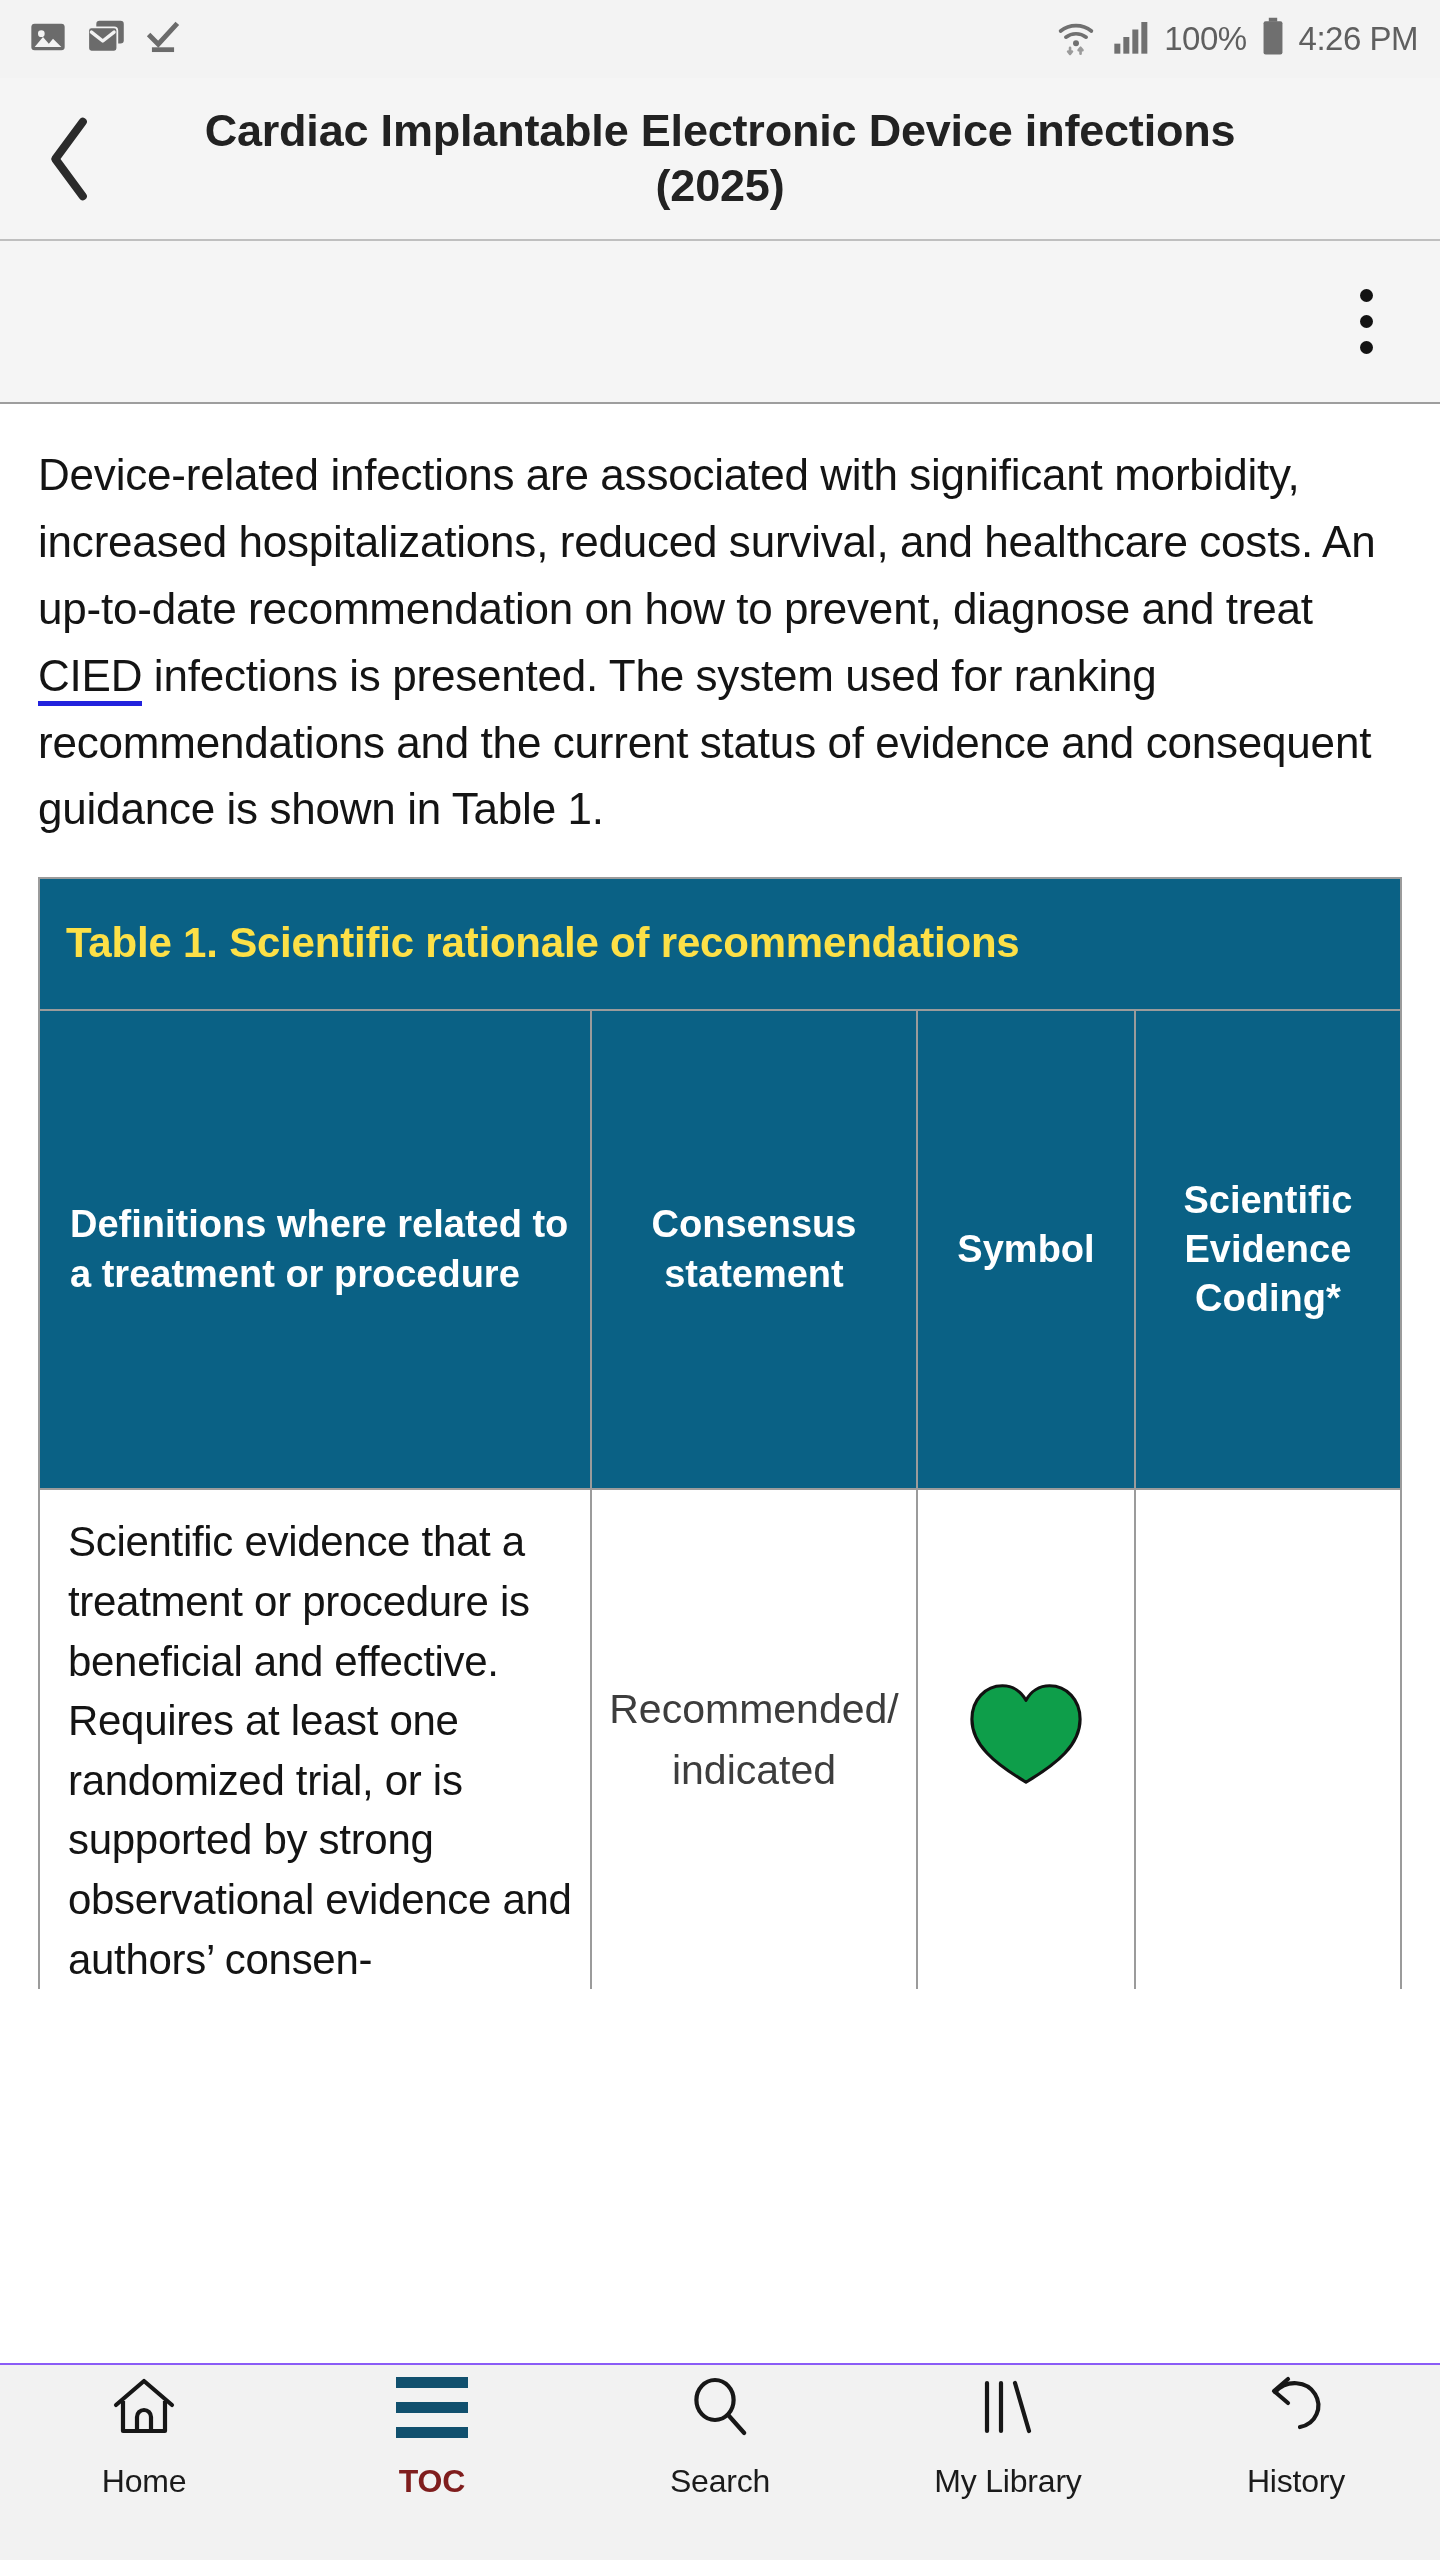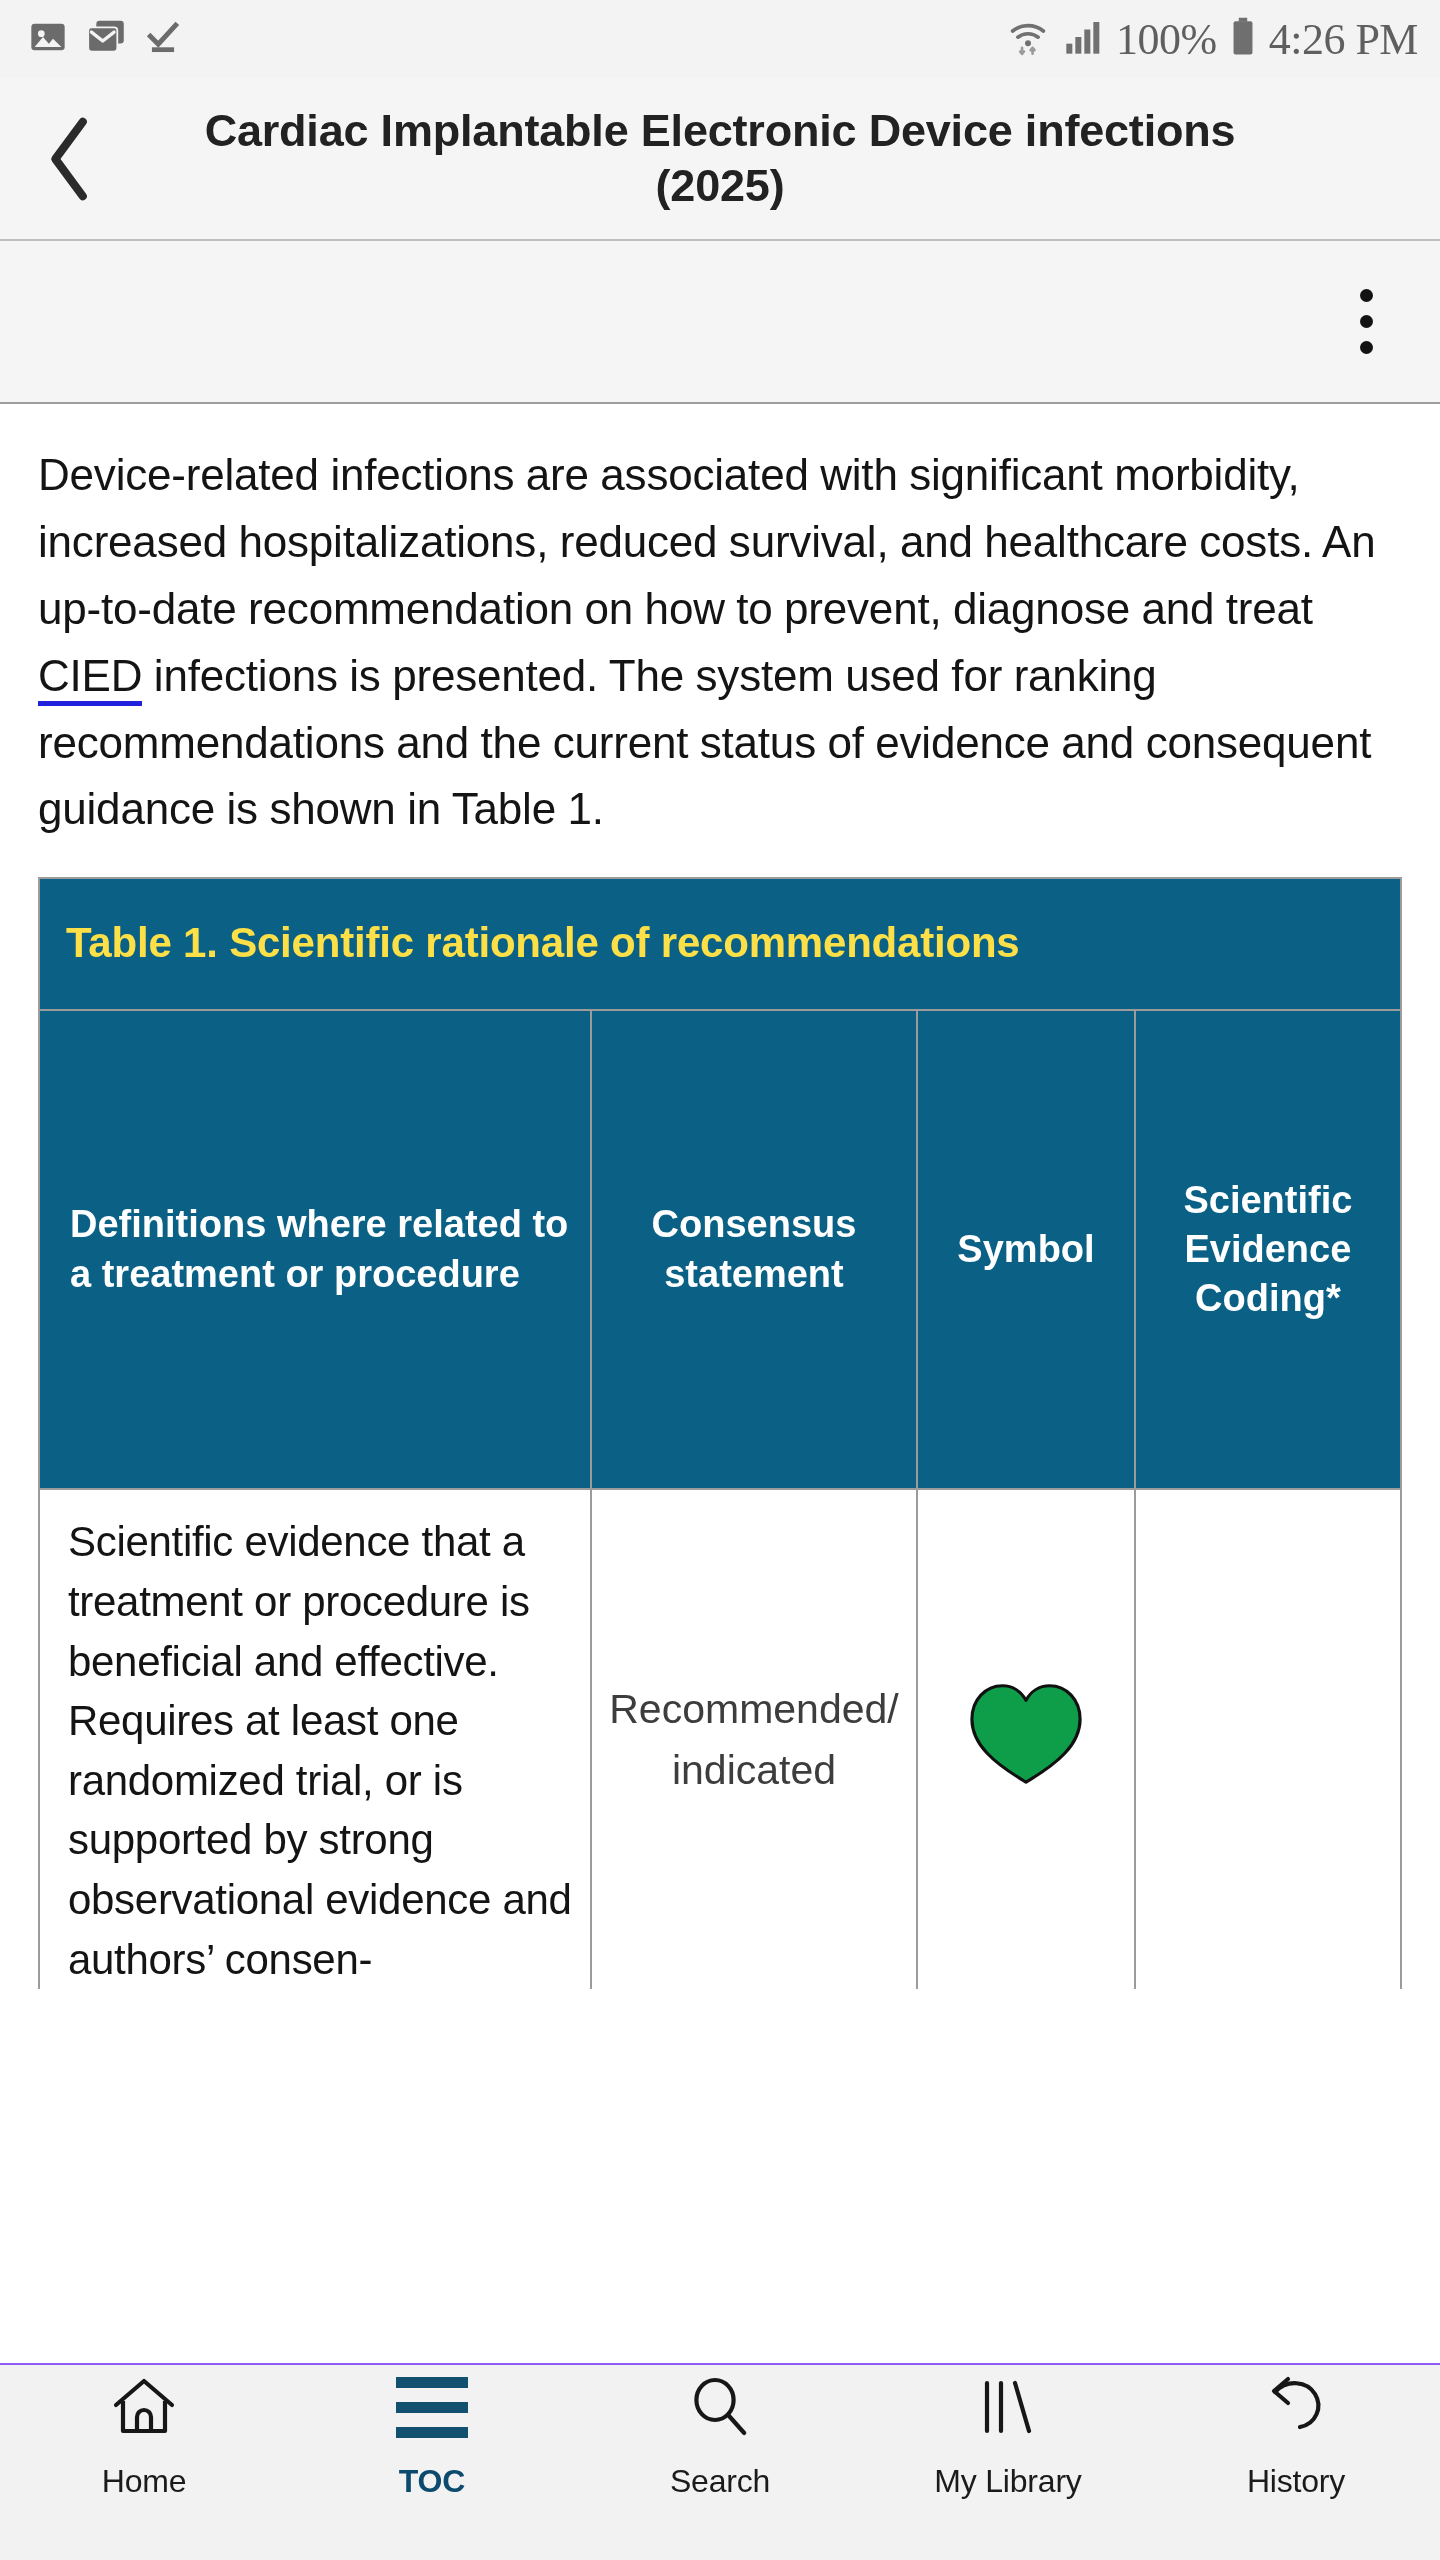--- a/index.html
+++ b/index.html
@@ -33,24 +33,24 @@
   }
   .status-left { display: flex; align-items: center; gap: 17px; }
   .status-right {
     margin-left: auto;
     display: flex;
     align-items: center;
     gap: 13px;
     color: #5f5f5f;
   }
   .status-text {
-    font-size: 44px;
+    font-size: 33px;
     letter-spacing: -0.5px;
     color: #5f5f5f;
-    font-family: Liberation Serif, serif;
+    font-family: Liberation Sans, sans-serif;
   }
   .si { display: block; }
 
   
   .header {
     flex: 0 0 163px;
     background: #f5f5f5;
     border-bottom: 2px solid #bfbfbf;
     display: flex;
     align-items: center;
@@ -229,21 +229,21 @@
     align-items: center;
     justify-content: center;
   }
   .nav-label {
     font-size: 32px;
     color: #1b1b1b;
     letter-spacing: -0.2px;
   }
   .nav-item.active .nav-label {
     font-weight: bold;
-    color: #0c4a6e;
+    color: #7f1d1d;
   }
 
   .toc-bars { display: flex; flex-direction: column; gap: 14px; }
   .toc-bars i {
     display: block;
     width: 72px;
     height: 11px;
     background: #11506e;
   }
 </style>

